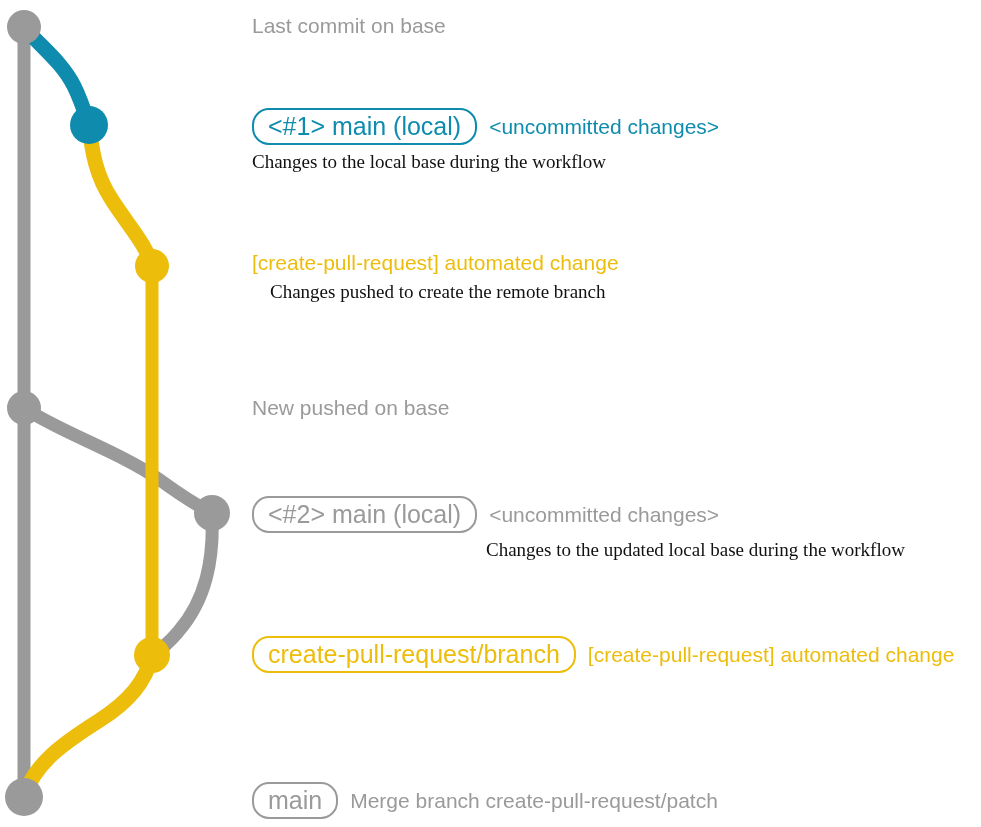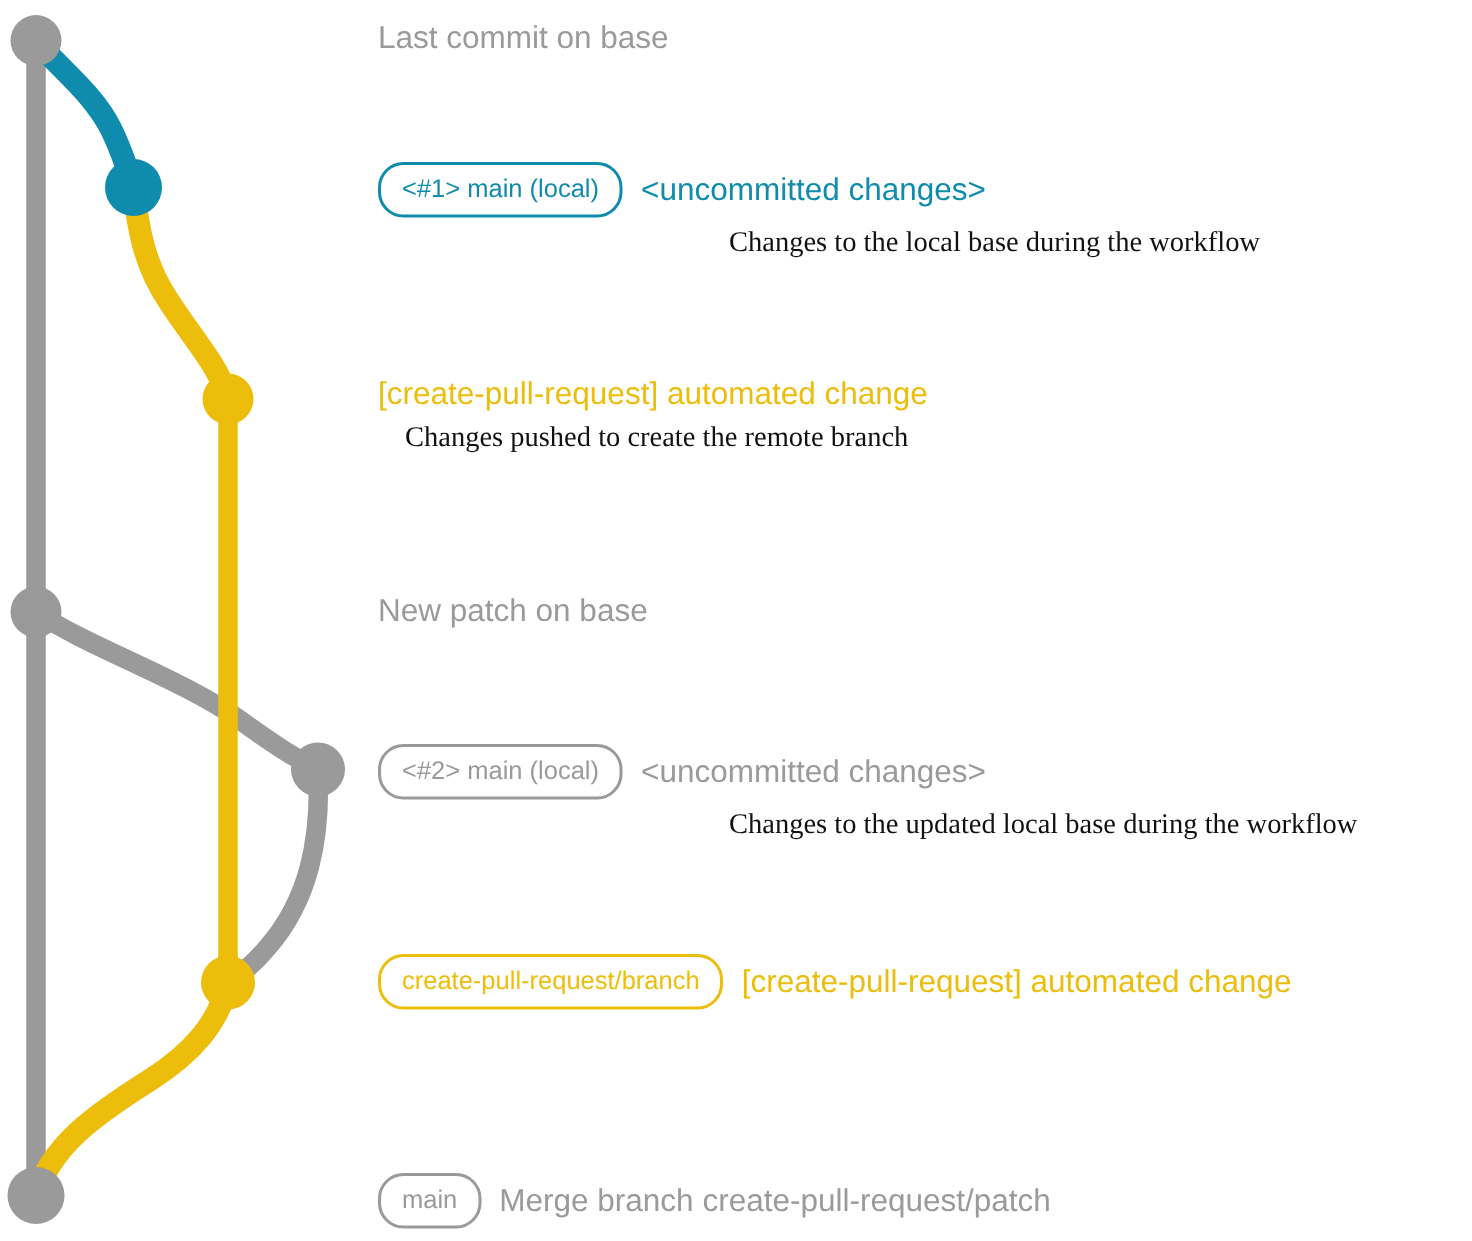--- a/index.html
+++ b/index.html
@@ -43,21 +43,21 @@
     display: flex;
     align-items: center;
     white-space: nowrap;
   }
 
   .ref-pill {
     display: inline-block;
     border: 2px solid #9a9a9a;
     border-radius: 17px;
     padding: 4px 14px 5px 14px;
-    font-size: 17px;
+    font-size: 25px;
     line-height: 24px;
     color: #9a9a9a;
     background: transparent;
     box-sizing: border-box;
   }
   .ref-pill.teal   { border-color: #0f8cad; color: #0f8cad; }
   .ref-pill.yellow { border-color: #edbd0c; color: #edbd0c; }
   .ref-pill.gray   { border-color: #9a9a9a; color: #9a9a9a; }
 
   .subject {
@@ -112,33 +112,33 @@
     <div class="entry-row">
       <span class="subject gray nopill">Last commit on base</span>
     </div>
   </div>
 
   <div class="entry" style="top:108px;">
     <div class="entry-row">
       <span class="ref-pill teal">&lt;#1&gt; main (local)</span>
       <span class="subject teal">&lt;uncommitted changes&gt;</span>
     </div>
-    <div class="body-line" style="margin-left:234px;">Changes to the local base during the workflow</div>
+    <div class="body-line" style="">Changes to the local base during the workflow</div>
   </div>
 
   <div class="entry" style="top:251px;">
     <div class="entry-row">
       <span class="subject yellow nopill">[create-pull-request] automated change</span>
     </div>
     <div class="body-line" style="margin-left:18px;">Changes pushed to create the remote branch</div>
   </div>
 
   <div class="entry" style="top:396px;">
     <div class="entry-row">
-      <span class="subject gray nopill">New patch on base</span>
+      <span class="subject gray nopill">New pushed on base</span>
     </div>
   </div>
 
   <div class="entry" style="top:496px;">
     <div class="entry-row">
       <span class="ref-pill gray">&lt;#2&gt; main (local)</span>
       <span class="subject gray">&lt;uncommitted changes&gt;</span>
     </div>
     <div class="body-line" style="margin-left:234px;">Changes to the updated local base during the workflow</div>
   </div>

